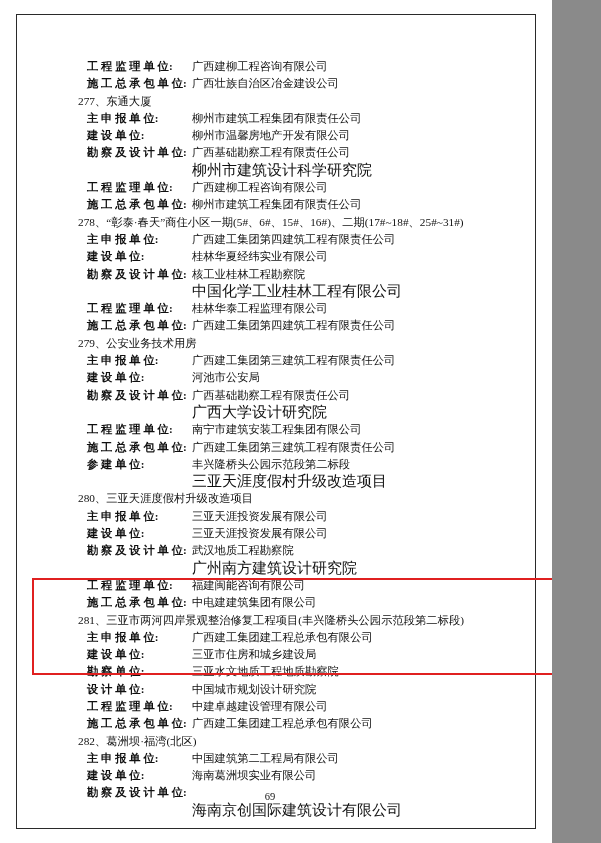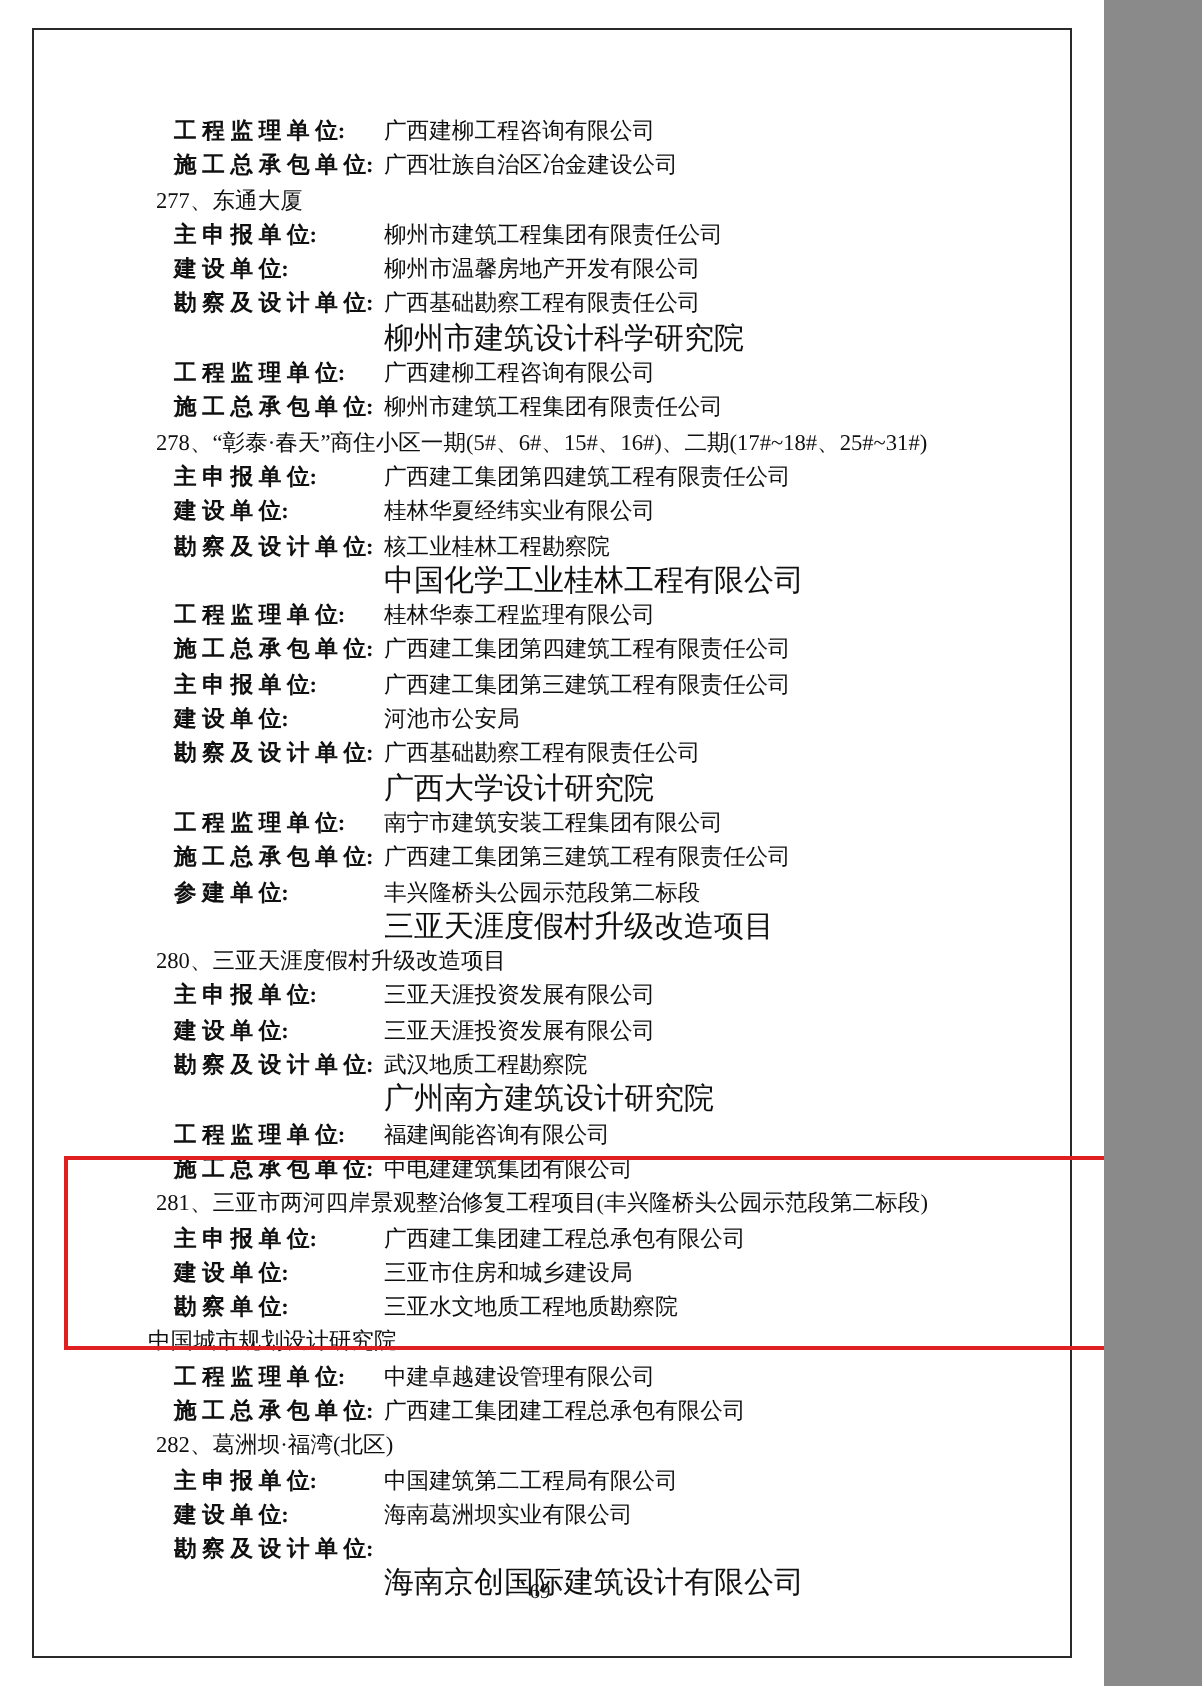--- a/index.html
+++ b/index.html
@@ -145,20 +145,21 @@
         <div class="value">中国化学工业桂林工程有限公司</div>
       </div>
       <div class="row">
         <div class="label">工 程 监 理 单 位:</div>
         <div class="value">桂林华泰工程监理有限公司</div>
       </div>
       <div class="row">
         <div class="label">施 工 总 承 包 单 位:</div>
         <div class="value">广西建工集团第四建筑工程有限责任公司</div>
       </div>
+      <div class="heading">279、公安业务技术用房</div>
       <div class="row">
         <div class="label">主 申 报 单 位:</div>
         <div class="value">广西建工集团第三建筑工程有限责任公司</div>
       </div>
       <div class="row">
         <div class="label">建 设 单 位:</div>
         <div class="value">河池市公安局</div>
       </div>
       <div class="row">
         <div class="label">勘 察 及 设 计 单 位:</div>
@@ -216,20 +217,21 @@
       </div>
       <div class="row">
         <div class="label">建 设 单 位:</div>
         <div class="value">三亚市住房和城乡建设局</div>
       </div>
       <div class="row">
         <div class="label">勘 察 单 位:</div>
         <div class="value">三亚水文地质工程地质勘察院</div>
       </div>
       <div class="row">
+        <div class="label">设 计 单 位:</div>
         <div class="value">中国城市规划设计研究院</div>
       </div>
       <div class="row">
         <div class="label">工 程 监 理 单 位:</div>
         <div class="value">中建卓越建设管理有限公司</div>
       </div>
       <div class="row">
         <div class="label">施 工 总 承 包 单 位:</div>
         <div class="value">广西建工集团建工程总承包有限公司</div>
       </div>

